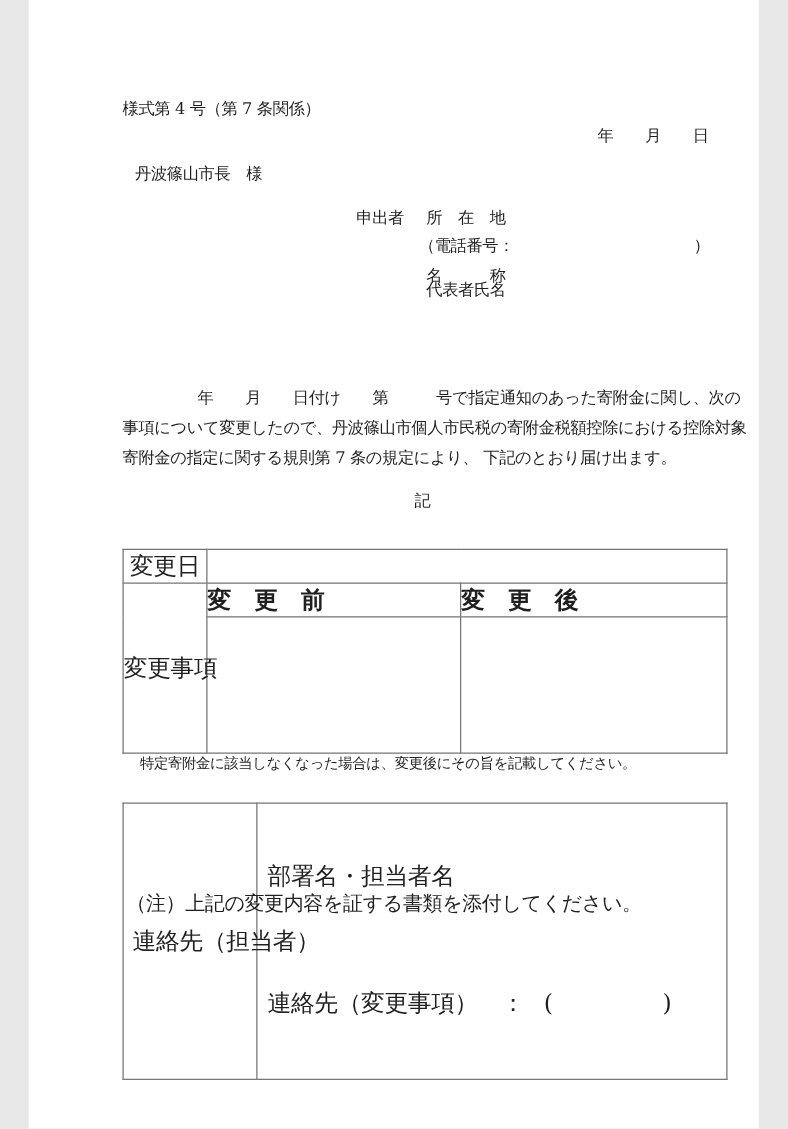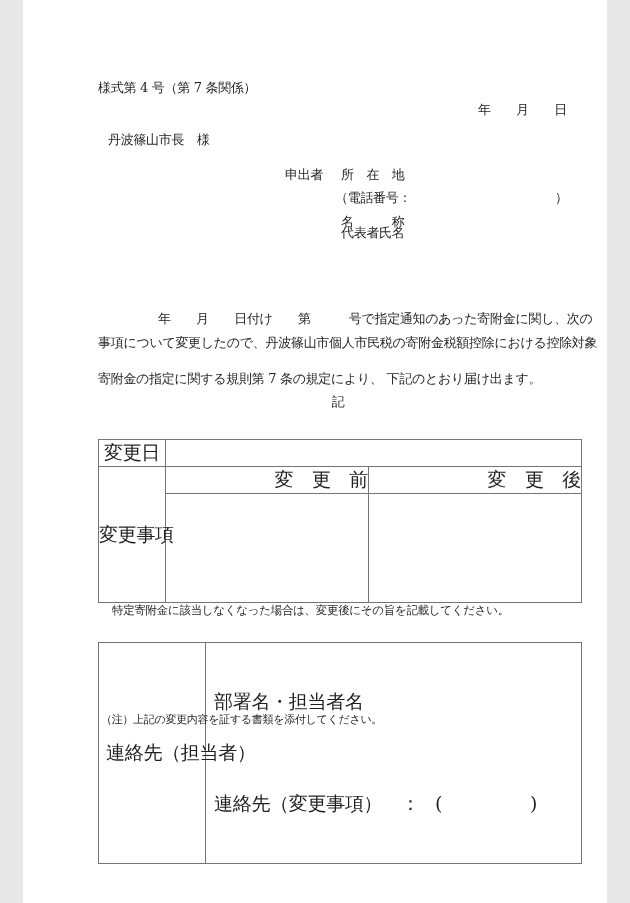--- a/index.html
+++ b/index.html
@@ -10,37 +10,37 @@
     background:#ffffff;
     font-family:"DejaVu Serif","Liberation Serif",serif;
     font-size:13px;
     color:#1f1f1f;
     letter-spacing:-0.3px;
     overflow:hidden;
   }
   .abs{position:absolute;white-space:pre;line-height:1.15;}
   .center{left:0;width:630px;text-align:center;}
   .small{font-size:11.5px;}
-  .note2{font-size:11px;}
+  .note2{font-size:16px;}
 
   table.form{
     position:absolute;
     border-collapse:collapse;
     table-layout:fixed;
   }
   table.form td{
     border:1px solid #757575;
     padding:0;
     font-size:19px;
     vertical-align:middle;
     white-space:pre;
   }
   .t1{left:75px;top:439px;width:483px;}
   .t1 .lbl{text-align:center;}
-  .t1 .hdr{text-align:right;}
+  .t1 .hdr{text-align:left;font-weight:bold;}
   .t2{left:75px;top:642px;width:483px;}
   .t2 .lbl{padding-left:7px;}
   .cellwrap{position:relative;width:100%;height:100%;}
   .cellwrap > span{position:absolute;white-space:pre;line-height:1;}
 </style>
 </head>
 <body>
 
 <div class="page">
 
@@ -51,21 +51,21 @@
   <div class="abs" style="left:262px;top:168px;">申出者</div>
   <div class="abs" style="left:318px;top:168px;">所　在　地</div>
   <div class="abs" style="left:312px;top:191px;">（電話番号：</div>
   <div class="abs" style="left:532px;top:191px;">）</div>
   <div class="abs" style="left:318px;top:215px;">名　　　称</div>
   <div class="abs" style="left:318px;top:226px;">代表者氏名</div>
 
 
   <div class="abs" style="left:135px;top:312px;">年　　月　　日付け　　第　　　号で指定通知のあった寄附金に関し、次の</div>
   <div class="abs" style="left:75px;top:336px;">事項について変更したので、丹波篠山市個人市民税の寄附金税額控除における控除対象</div>
-  <div class="abs" style="left:75px;top:360px;margin-top:12px;">寄附金の指定に関する規則第 7 条の規定により、 下記のとおり届け出ます。</div>
+  <div class="abs" style="left:75px;top:360px;">寄附金の指定に関する規則第 7 条の規定により、 下記のとおり届け出ます。</div>
 
   <div class="abs center" style="top:395px;">記</div>
 
   <table class="form t1">
     <colgroup>
         <col style="width:67px">
         <col style="width:203px">
         <col style="width:213px">
       </colgroup>
     <tbody>

